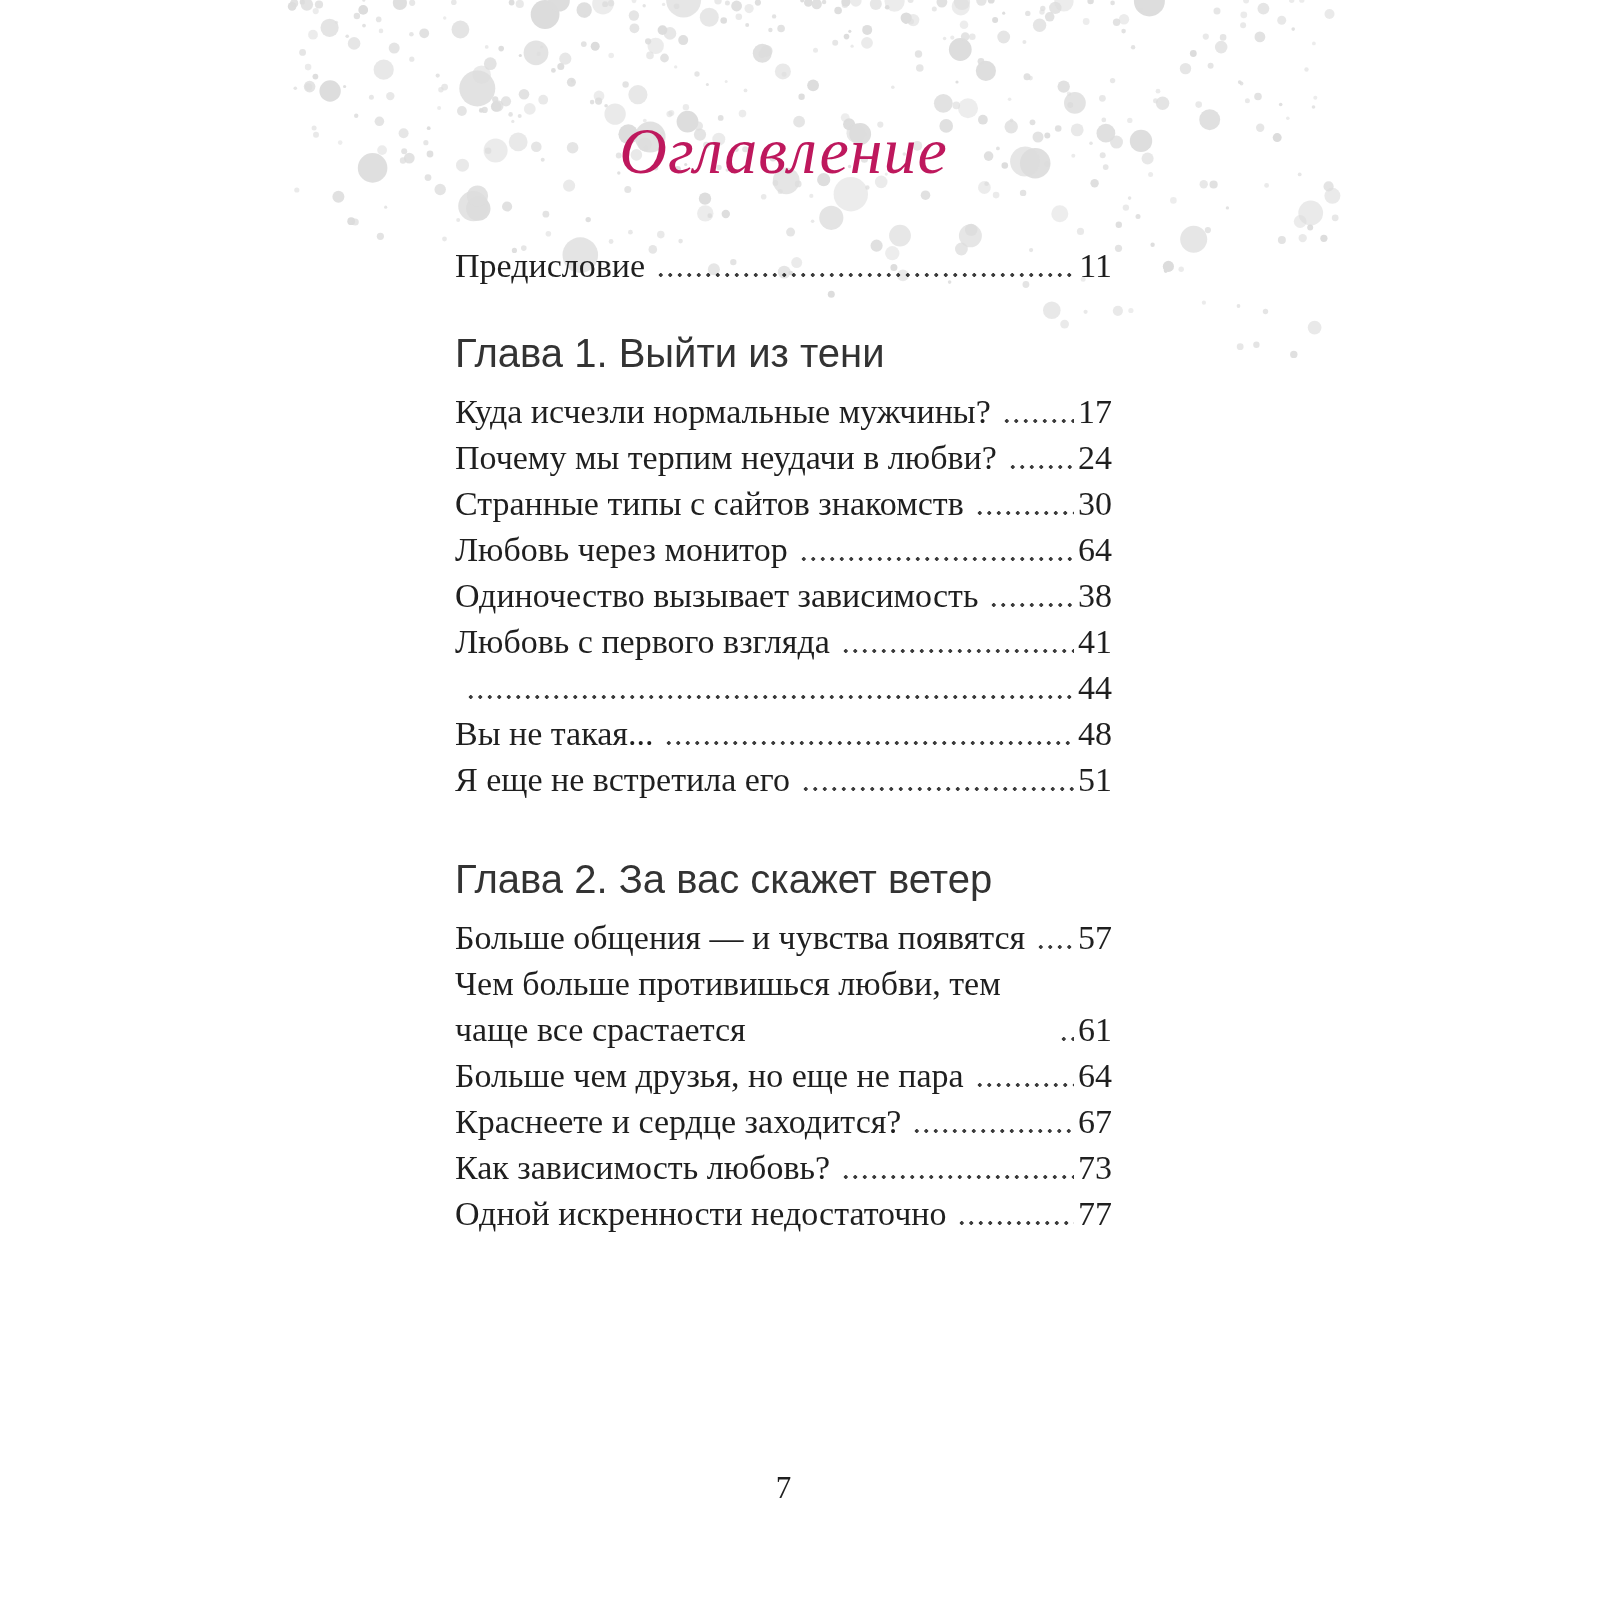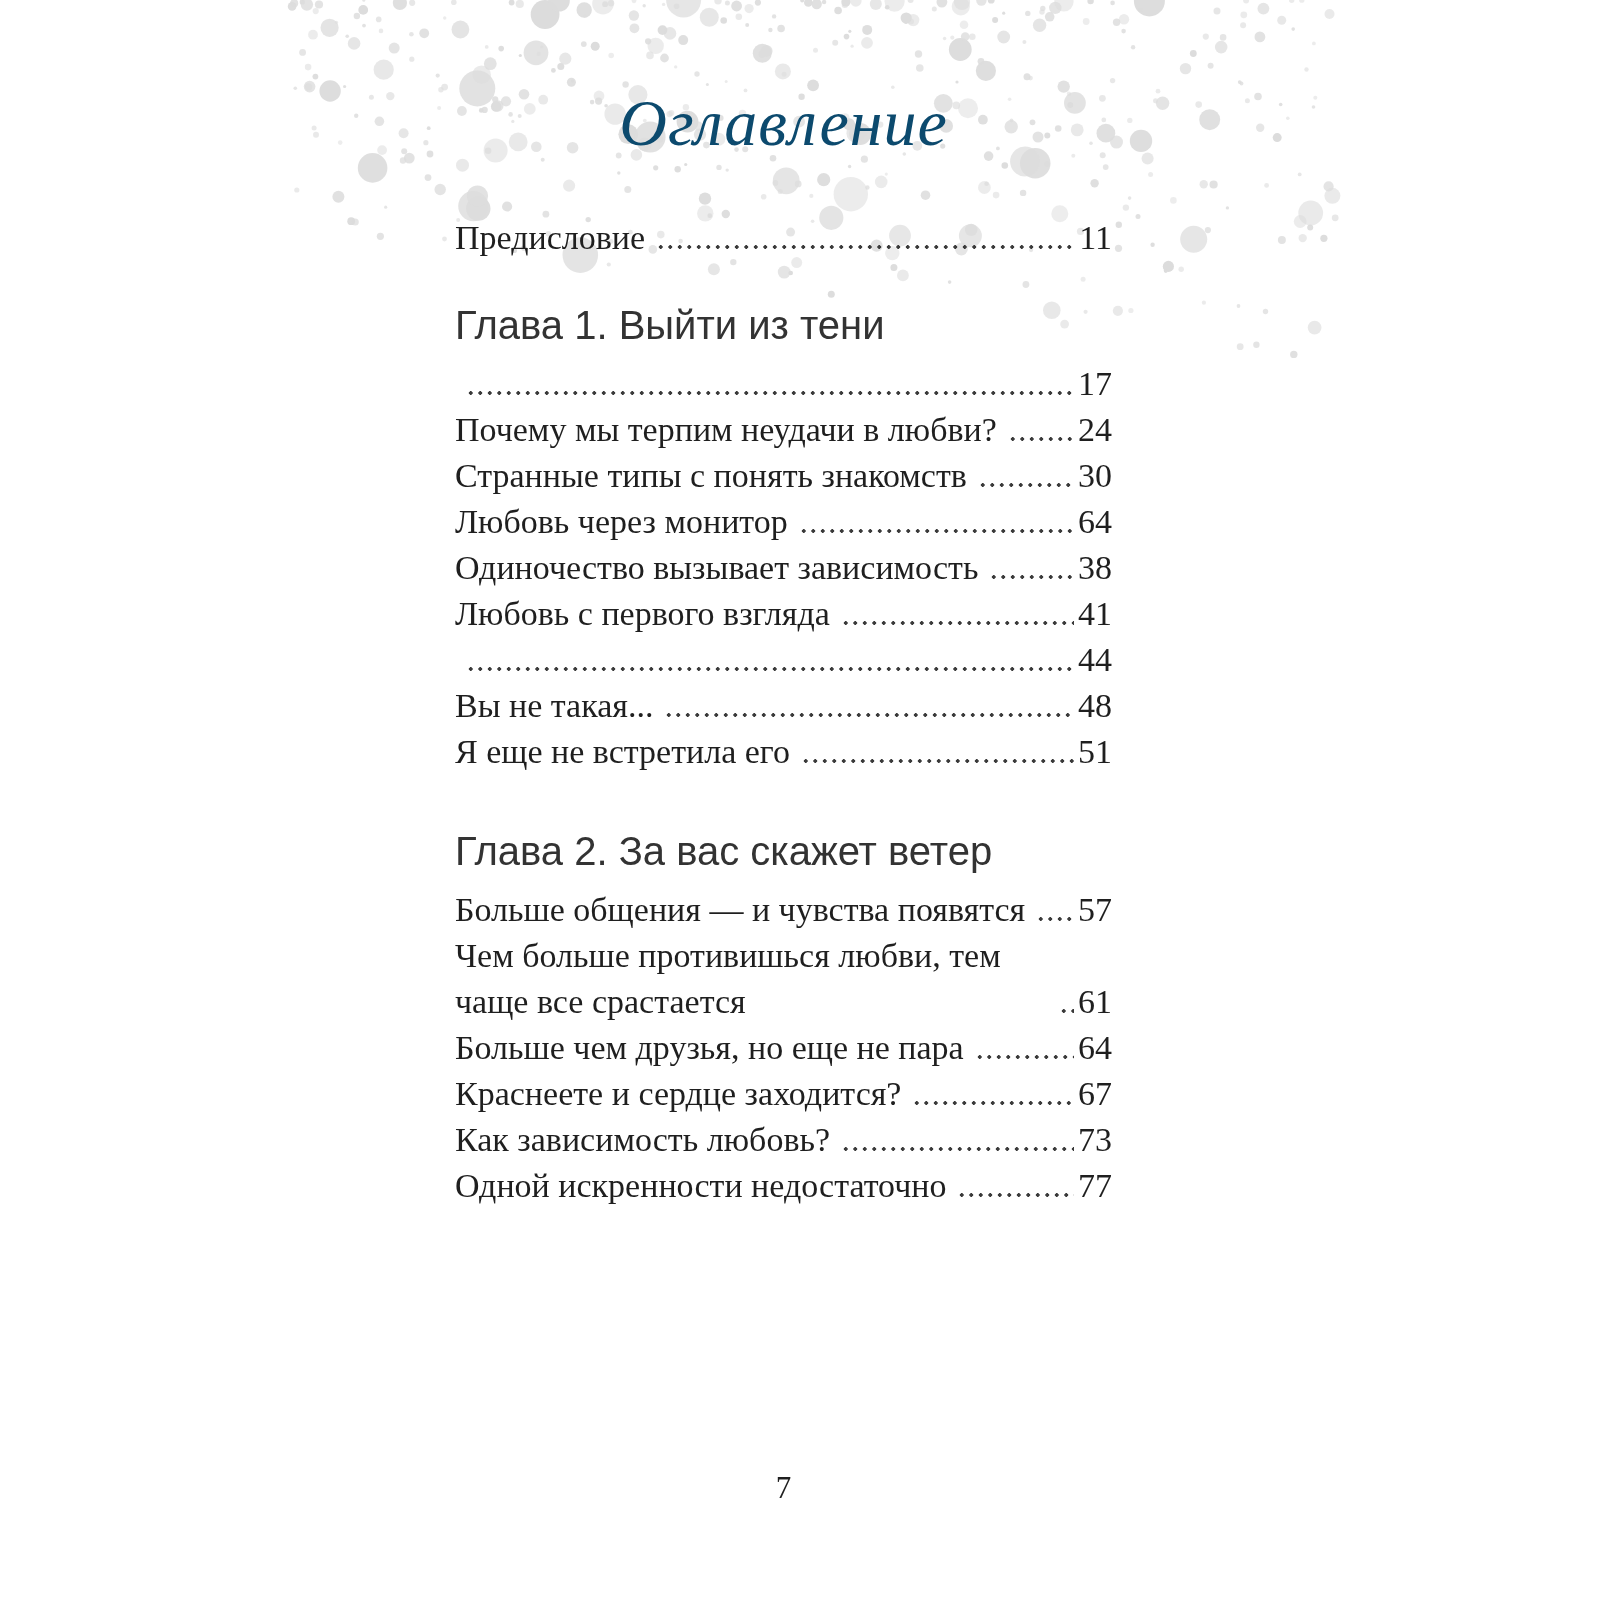--- a/index.html
+++ b/index.html
@@ -7,28 +7,28 @@
     width:1598px;height:1598px;
     background:#ffffff;
     position:relative;
     overflow:hidden;
     font-family:"Liberation Serif",serif;
     color:#1f1f1f;
   }
   .dots{position:absolute;top:0;left:0;pointer-events:none}
   .content{position:absolute;left:455px;top:0;width:657px}
   .title{
-    margin:88px 0 0 0;
+    margin:116px 0 0 0;
     font-family:"Liberation Serif",serif;
     font-style:italic;
     font-weight:400;
     font-size:66px;
     line-height:70px;
     letter-spacing:1px;
-    color:#0c4a6e;
+    color:#be185d;
     text-align:center;
   }
   .preface{margin-top:57px}
   .heading{
     font-family:"Liberation Sans",sans-serif;
     font-size:40px;
     line-height:48px;
     font-weight:400;
     color:#333333;
     margin:40px 0 12px 0;
@@ -501,30 +501,31 @@
 
   <div class="row preface">
     <span class="label">Предисловие</span>
     <span class="leader"></span>
     <span class="pagenum">11</span>
   </div>
 
   <h2 class="heading">Глава 1. Выйти из тени</h2>
 
   <div class="row">
+    <span class="label">Куда исчезли нормальные мужчины?</span>
     <span class="leader"></span>
     <span class="pagenum">17</span>
   </div>
   <div class="row">
     <span class="label">Почему мы терпим неудачи в любви?</span>
     <span class="leader"></span>
     <span class="pagenum">24</span>
   </div>
   <div class="row">
-    <span class="label">Странные типы с понять знакомств</span>
+    <span class="label">Странные типы с сайтов знакомств</span>
     <span class="leader"></span>
     <span class="pagenum">30</span>
   </div>
   <div class="row">
     <span class="label">Любовь через монитор</span>
     <span class="leader"></span>
     <span class="pagenum">64</span>
   </div>
   <div class="row">
     <span class="label">Одиночество вызывает зависимость</span>

